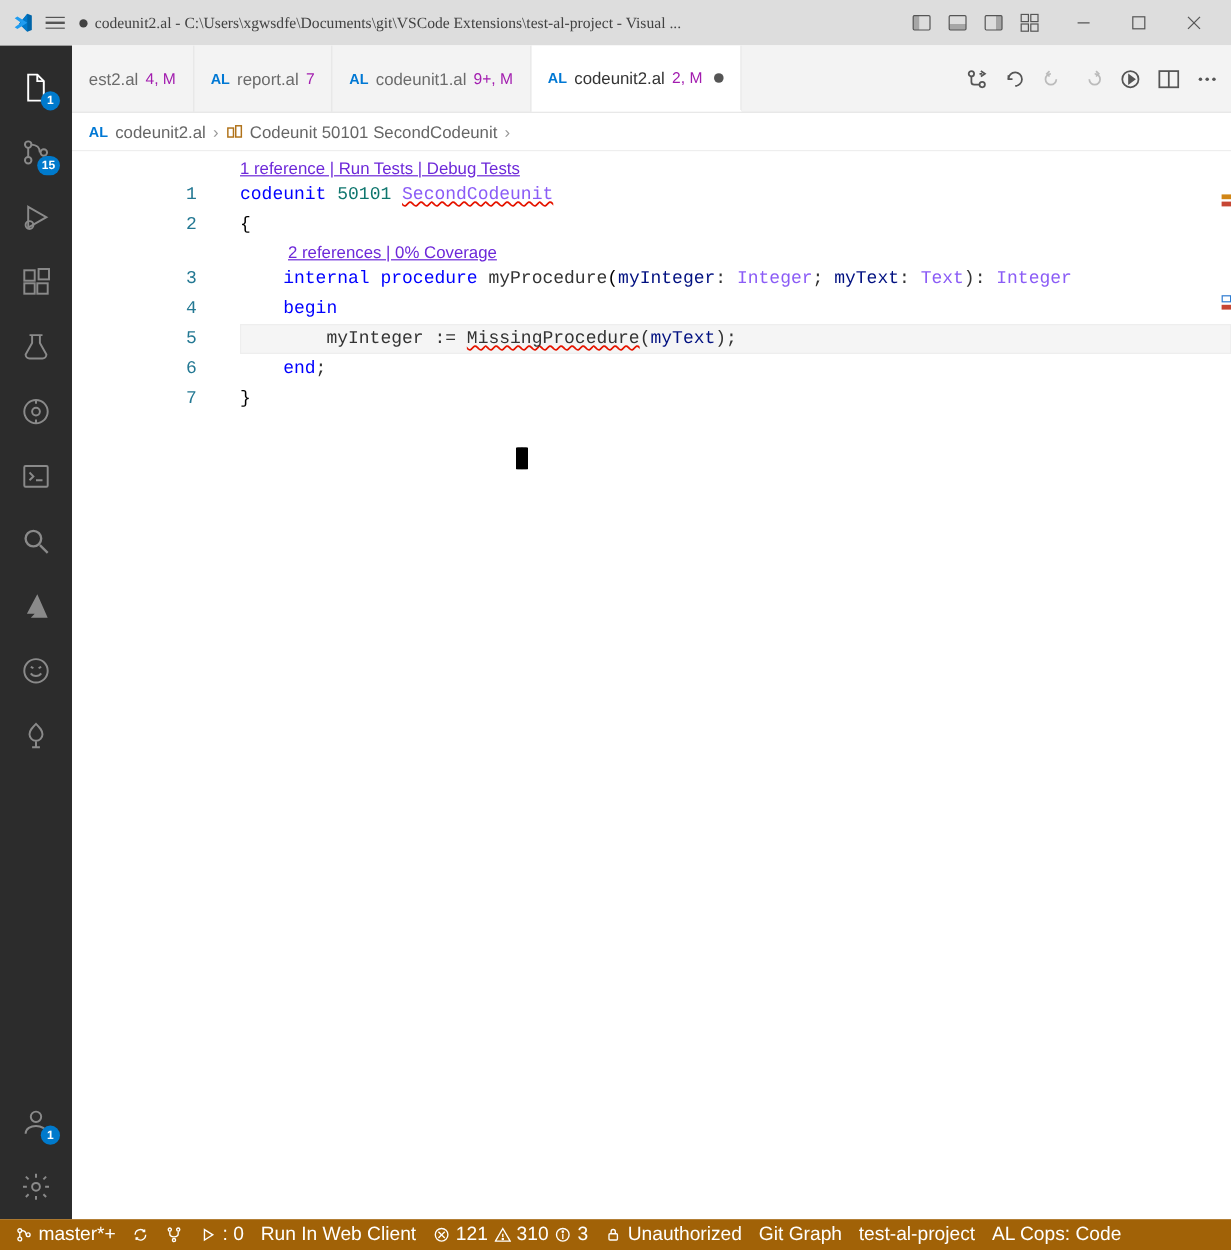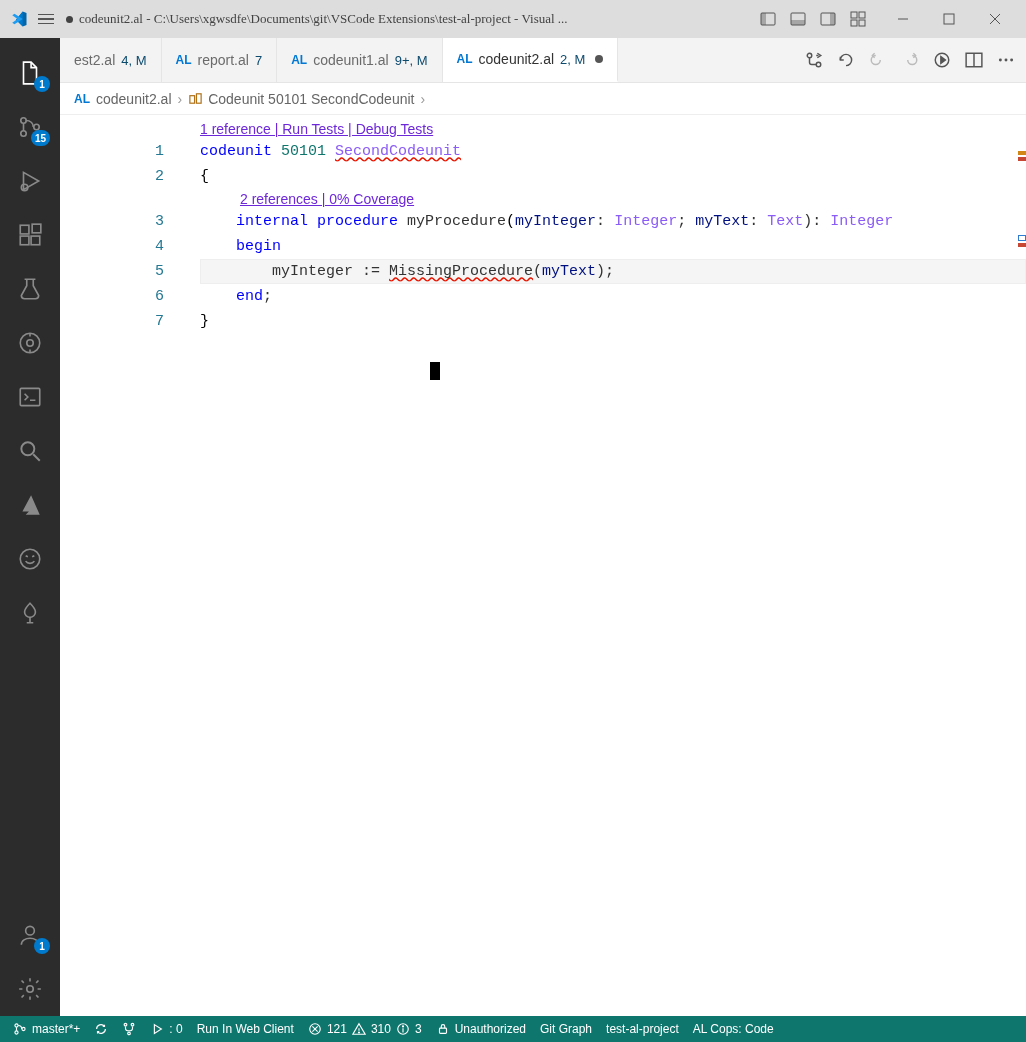--- a/index.html
+++ b/index.html
@@ -57,29 +57,29 @@
   .activitybar .ab-icon.active { color:#fff; }
   .activitybar .badge {
     position:absolute; bottom:8px; right:10px;
     background:#007acc; color:#fff; font-size:10px; font-weight:600;
     min-width:16px; height:16px; border-radius:9px; display:flex; align-items:center; justify-content:center; padding:0 4px;
   }
   .activitybar .spacer { flex:1; }
 
   
   .editor-area { flex:1; display:flex; flex-direction:column; min-width:0; background:#fff;}
-  .tabs-row { height:45px; background:#f3f3f3; display:flex; align-items:stretch; border-bottom:1px solid #e5e5e5;}
+  .tabs-row { height:56px; background:#f3f3f3; display:flex; align-items:stretch; border-bottom:1px solid #e5e5e5;}
   .tab {
     display:flex; align-items:center; padding:0 14px; gap:6px;
     color:#6b6b6b; font-size:14px; border-right:1px solid #e5e5e5;
     cursor:pointer; white-space:nowrap;
   }
   .tab.active { background:#ffffff; color:#333; border-bottom:2px solid transparent; }
   .tab .al-badge { color:#0078d4; font-weight:700; font-size:12px;}
-  .tab .counts { color:#0c4a6e; font-size:13px;}
+  .tab .counts { color:#a21caf; font-size:13px;}
   .tab .dirty { width:8px;height:8px;background:#555;border-radius:50%; margin-left:4px;}
   .tab-actions { margin-left:auto; display:flex; align-items:center; padding:0 8px; gap:8px; color:#555;}
   .tab-actions .ta { width:24px; height:24px; display:flex; align-items:center; justify-content:center; cursor:pointer;}
   .tab-actions .ta.dim { color:#bbb; }
   .tab-actions .ta svg { width:18px; height:18px;}
 
   
   .breadcrumbs { height:32px; display:flex; align-items:center; padding:0 14px; gap:6px; color:#666; font-size:14px; border-bottom:1px solid #eee;}
   .breadcrumbs .al-badge { color:#0078d4; font-weight:700; font-size:12px;}
   .breadcrumbs .sep { color:#999; }
@@ -103,22 +103,22 @@
   .tok-p { color:#000; }
   .current-line { background:#f5f5f5; box-shadow: inset 0 0 0 1px #eee; }
   .text-cursor { position:absolute; width:1px; height:18px; background:#000; top:320px; left:380px; }
   .minimap-overlay { position:absolute; right:0; top:0; width:10px; }
   .mm-mark { position:absolute; right:0; width:8px; height:4px; }
   .mm-orange { background:#d18616; }
   .mm-blue { border:1px solid #2e7cd1; height:6px;}
 
   
   .statusbar {
-    height:26px; background:#0f766e; color:#fff;
-    display:flex; align-items:center; font-size:12px;
+    height:26px; background:#a16207; color:#fff;
+    display:flex; align-items:center; font-size:16px;
     padding:0 6px; gap:0;
   }
   .statusbar .sb-item { display:flex; align-items:center; gap:5px; padding:0 7px; height:100%; cursor:pointer;}
   .statusbar .sb-item svg { width:14px;height:14px;}
 </style>
 </head>
 <body>
 
 <div class="titlebar">
   <svg class="vs-logo" viewBox="0 0 24 24">

